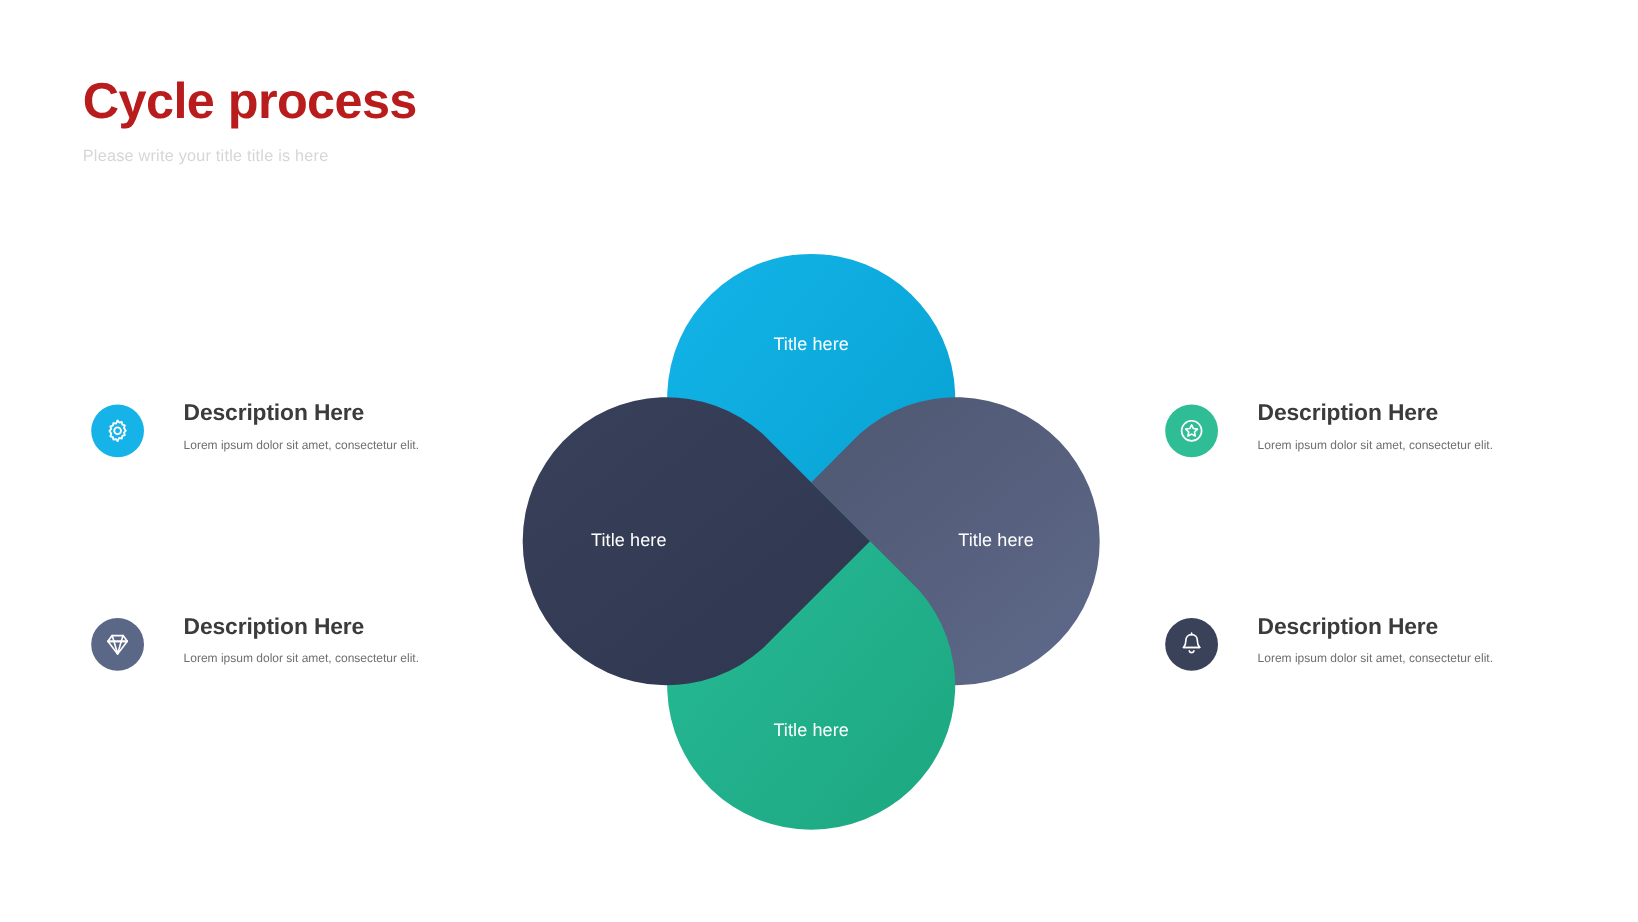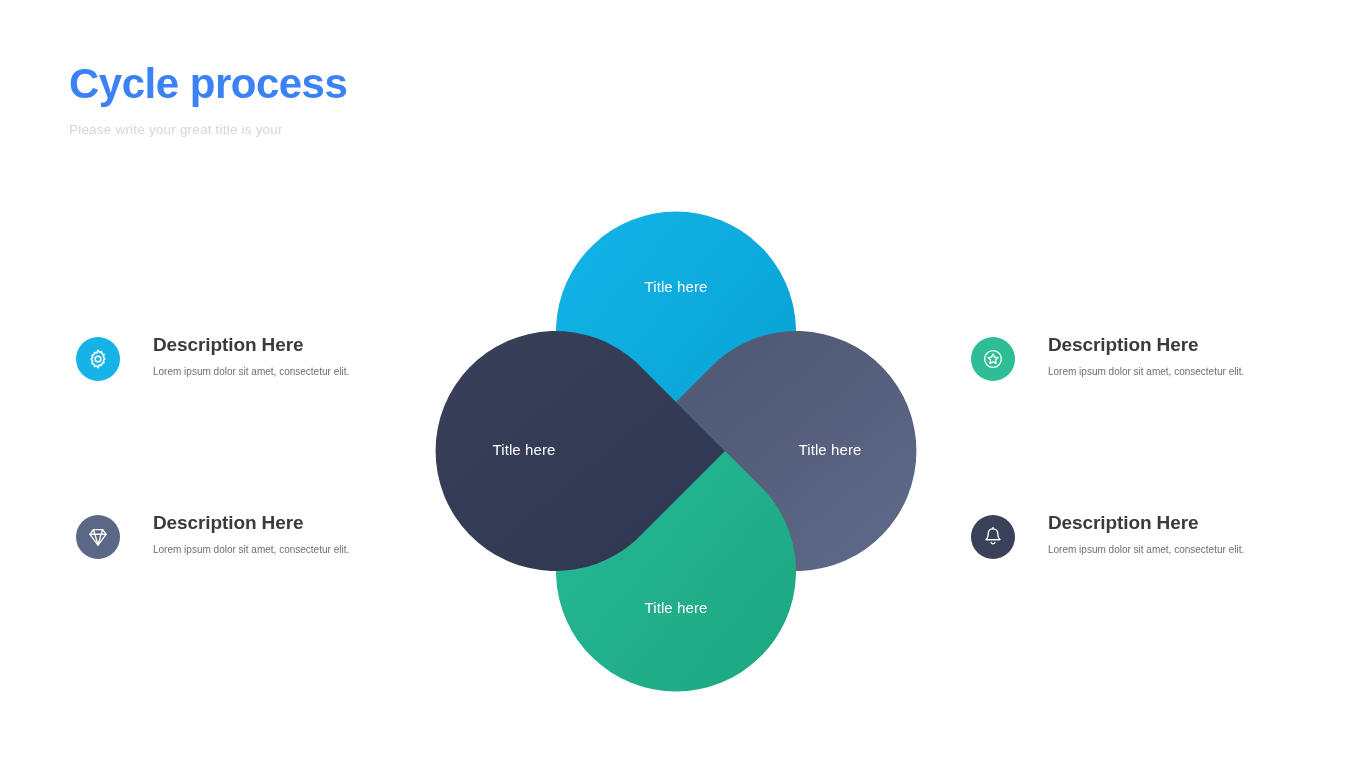--- a/index.html
+++ b/index.html
@@ -21,21 +21,21 @@
   .header {
     position: absolute;
     left: 69px;
     top: 62px;
     width: 600px;
   }
   .page-title {
     font-family: "Liberation Sans", sans-serif;
     font-size: 42px;
     font-weight: bold;
-    color: #3b82f6;
+    color: #b91c1c;
     letter-spacing: -0.5px;
     line-height: 1.05;
     margin: 0;
     white-space: nowrap;
   }
   .page-subtitle {
     font-family: "Liberation Sans", sans-serif;
     font-size: 13.5px;
     font-weight: 400;
     color: #d6d6d6;
@@ -113,21 +113,21 @@
     margin: 0;
     padding-top: 7px;
     max-width: 250px;
   }
 </style>
 </head>
 <body>
 
 <div class="header">
   <h1 class="page-title">Cycle process</h1>
-  <p class="page-subtitle">Please write your great title is your</p>
+  <p class="page-subtitle">Please write your title title is here</p>
 </div>
 
 <div class="diagram">
   <svg viewBox="0 0 512 500" xmlns="http://www.w3.org/2000/svg">
     <defs>
       <linearGradient id="gTop" x1="0" y1="0" x2="1" y2="1">
         <stop offset="0%" stop-color="#13b4e8"></stop>
         <stop offset="100%" stop-color="#069fd0"></stop>
       </linearGradient>
       <linearGradient id="gRight" x1="0" y1="0" x2="1" y2="1">

